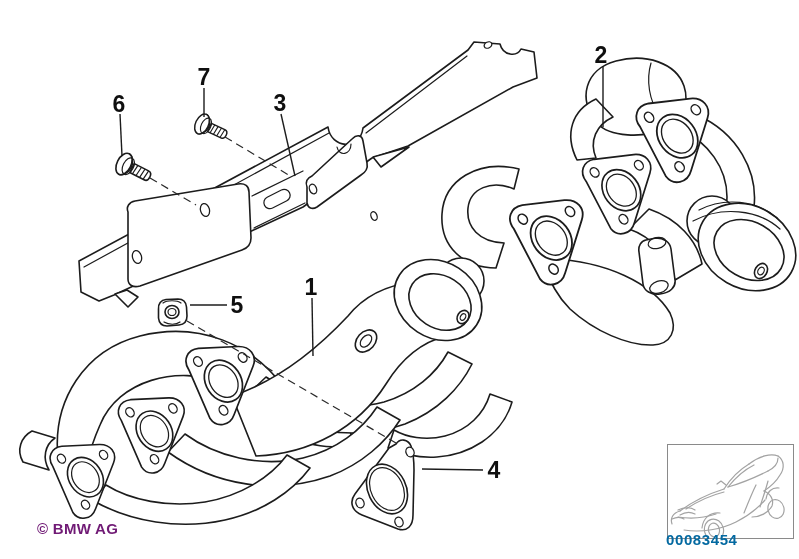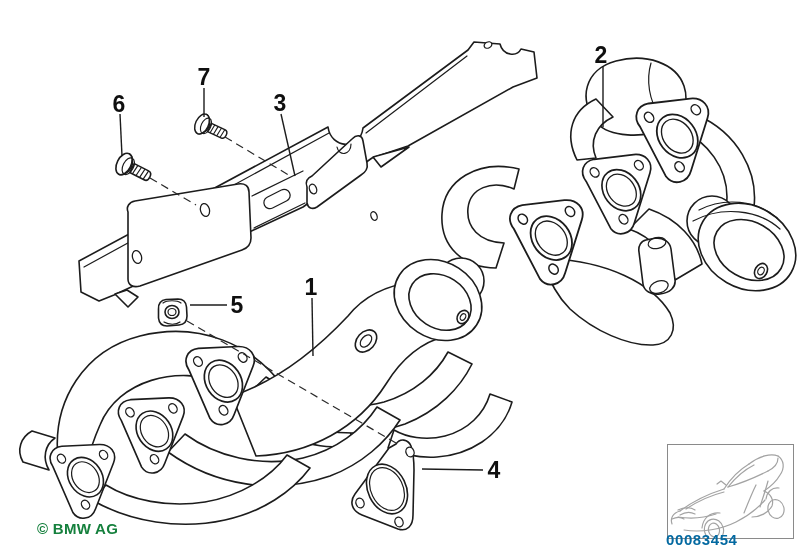--- a/index.html
+++ b/index.html
@@ -8,21 +8,21 @@
     font-family:"Liberation Sans",sans-serif;
   }
   .artwork{position:absolute;left:0;top:0;}
   .callout{
     position:absolute;transform:translate(-50%,-50%);
     font-size:23px;font-weight:bold;color:#0f0f0f;line-height:1;
     cursor:pointer;user-select:none;
   }
   .copyright{
     position:absolute;left:37px;top:520px;
-    font-size:15px;font-weight:bold;color:#15803d;letter-spacing:0.3px;
+    font-size:15px;font-weight:bold;color:#701a75;letter-spacing:0.3px;
   }
   .thumb-box{
     position:absolute;left:667px;top:444px;width:127px;height:95px;
     border:1px solid #8a8a8a;background:#fff;overflow:hidden;box-sizing:border-box;
   }
   .part-number{
     position:absolute;left:666px;top:531px;
     font-size:15px;color:#0369a1;letter-spacing:0.6px;font-weight:bold;
   }
   svg .ln{fill:#ffffff;stroke:#1c1c1c;stroke-width:1.6;stroke-linejoin:round;stroke-linecap:round;}

